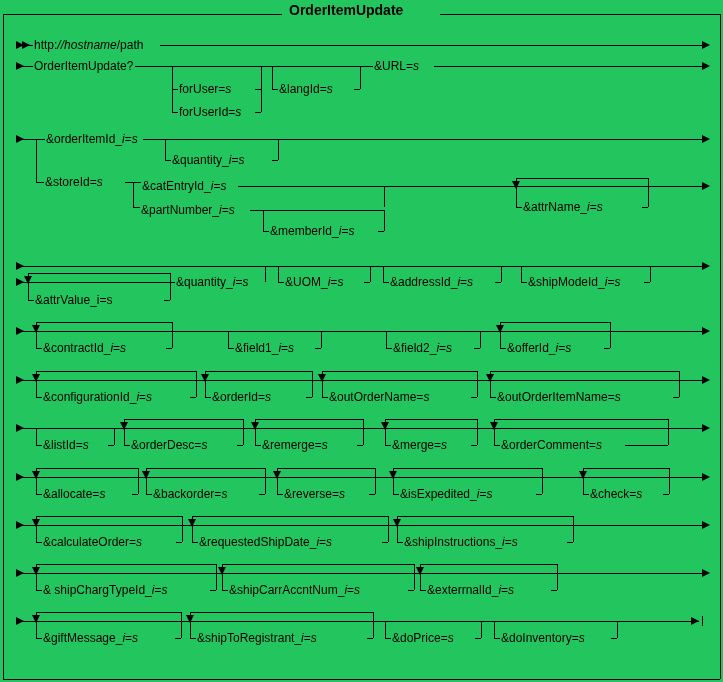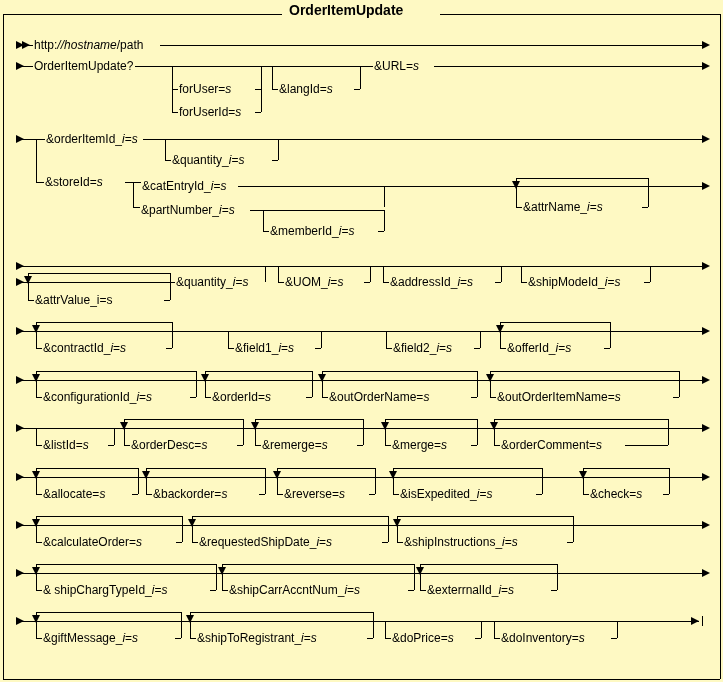--- a/index.html
+++ b/index.html
@@ -7,21 +7,21 @@
     padding: 0;
     background: #ffffff;
   }
   body {
     font-family: "Liberation Sans", sans-serif;
   }
   #diagram-wrap {
     position: relative;
     width: 723px;
     height: 682px;
-    background: #fef9c3;
+    background: #22c55e;
     overflow: hidden;
   }
   svg#railroad {
     display: block;
     width: 723px;
     height: 682px;
   }
   svg#railroad line, svg#railroad path, svg#railroad polyline {
     stroke: #000000;
     stroke-width: 1;

